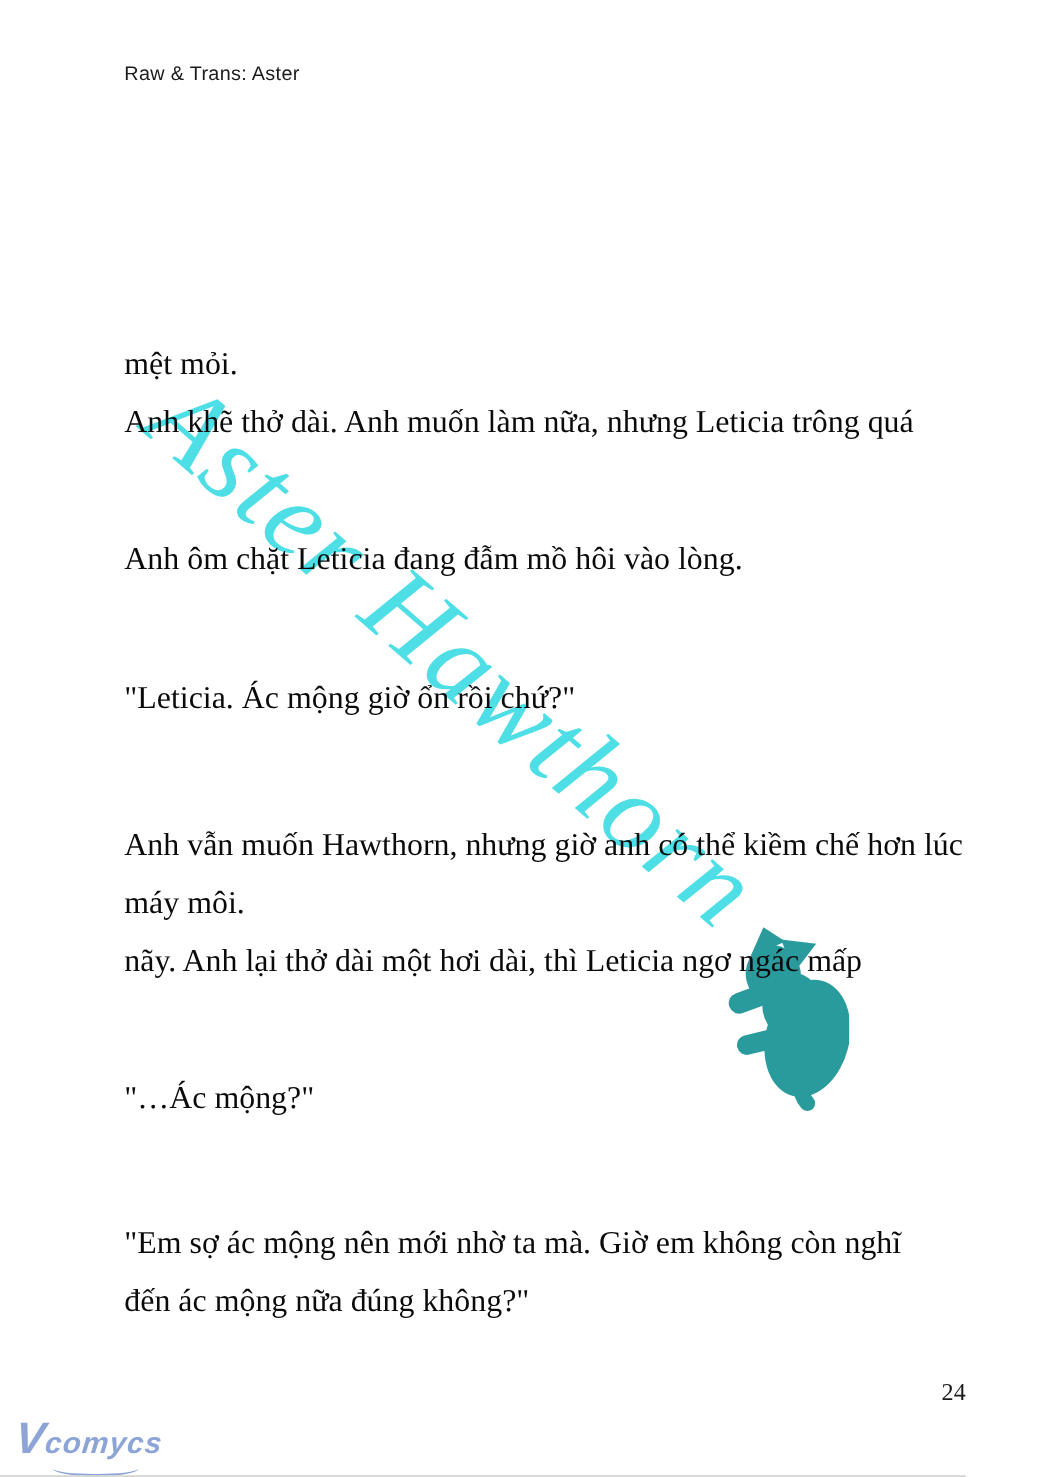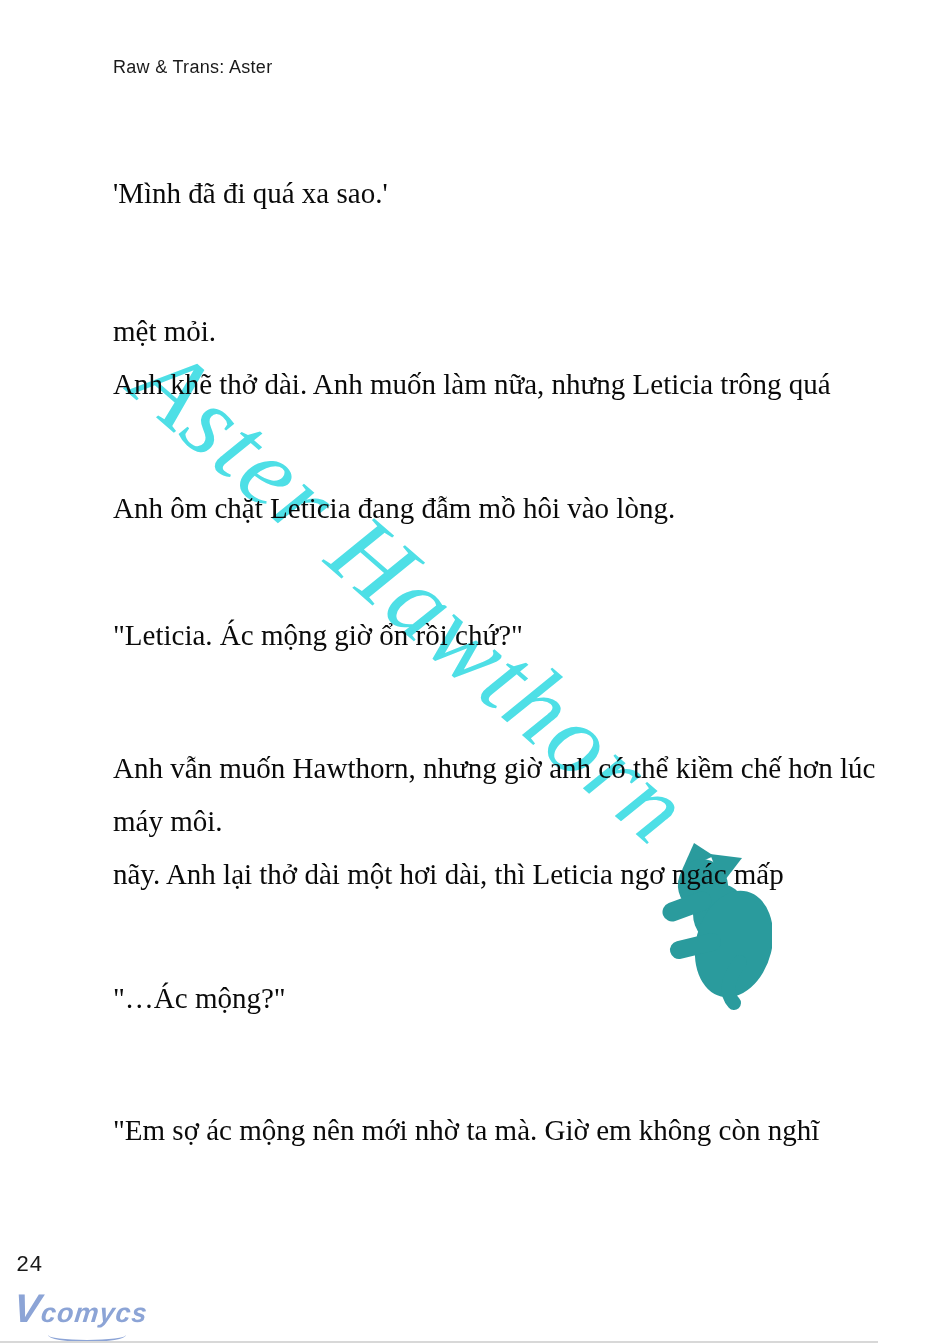--- a/index.html
+++ b/index.html
@@ -55,24 +55,24 @@
   .line { display: block; white-space: pre; }
   .p1 { top: 167px; }
   .p2 { top: 305px; }
   .p3 { top: 482px; }
   .p4 { top: 609px; }
   .p5 { top: 742px; }
   .p6 { top: 972px; }
   .p7 { top: 1104px; }
   .page-number {
     position: absolute;
-    left: 16px; right: 0;
+    left: 0; right: 0;
     top: 1253px;
-    text-align: left;
-    font-family: Liberation Mono, monospace;
+    text-align: right;
+    font-family: Liberation Serif, serif;
     font-size: 22px;
     color: #1a1a1a;
     z-index: 3;
   }
   .logo {
     position: absolute;
     left: 14px;
     top: 1288px;
     z-index: 3;
     font-family: "Liberation Sans", sans-serif;
@@ -118,23 +118,20 @@
       <polygon points="82,18 50,14 62,44" fill="currentColor"></polygon>
       <ellipse cx="43" cy="46" rx="25" ry="27" fill="currentColor" transform="rotate(-14 43 46)"></ellipse>
       <ellipse cx="60" cy="74" rx="27" ry="30" fill="currentColor"></ellipse>
       <ellipse cx="74" cy="104" rx="38" ry="54" fill="currentColor" transform="rotate(14 74 104)"></ellipse>
       <line x1="12" y1="72" x2="42" y2="61" stroke="currentColor" stroke-width="19" stroke-linecap="round"></line>
       <line x1="19" y1="110" x2="52" y2="102" stroke="currentColor" stroke-width="18" stroke-linecap="round"></line>
       <path d="M80,122 C68,138 64,152 74,163" fill="none" stroke="currentColor" stroke-width="14" stroke-linecap="round"></path>
     </g>
   </svg>
 
-  <p class="para p1">
-    <span class="line">'Mình đã đi quá xa sao.'</span>
-  </p>
 
   <p class="para p2">
     <span class="line">mệt mỏi.</span>
     <span class="line">Anh khẽ thở dài. Anh muốn làm nữa, nhưng Leticia trông quá</span>
   </p>
 
   <p class="para p3">
     <span class="line">Anh ôm chặt Leticia đang đẫm mồ hôi vào lòng.</span>
   </p>
 
@@ -147,20 +144,21 @@
     <span class="line">máy môi.</span>
     <span class="line">nãy. Anh lại thở dài một hơi dài, thì Leticia ngơ ngác mấp</span>
   </p>
 
   <p class="para p6">
     <span class="line">"…Ác mộng?"</span>
   </p>
 
   <p class="para p7">
     <span class="line">"Em sợ ác mộng nên mới nhờ ta mà. Giờ em không còn nghĩ</span>
+    <span class="line">đến ác mộng nữa đúng không?"</span>
   </p>
 
   <div class="page-number">24</div>
 
   <div class="logo" style="color: rgb(140, 164, 214);">
     <span class="logo-text">Vcomycs</span>
     <span class="logo-swash"></span>
   </div>
 
   <div class="bottom-rule"></div>

